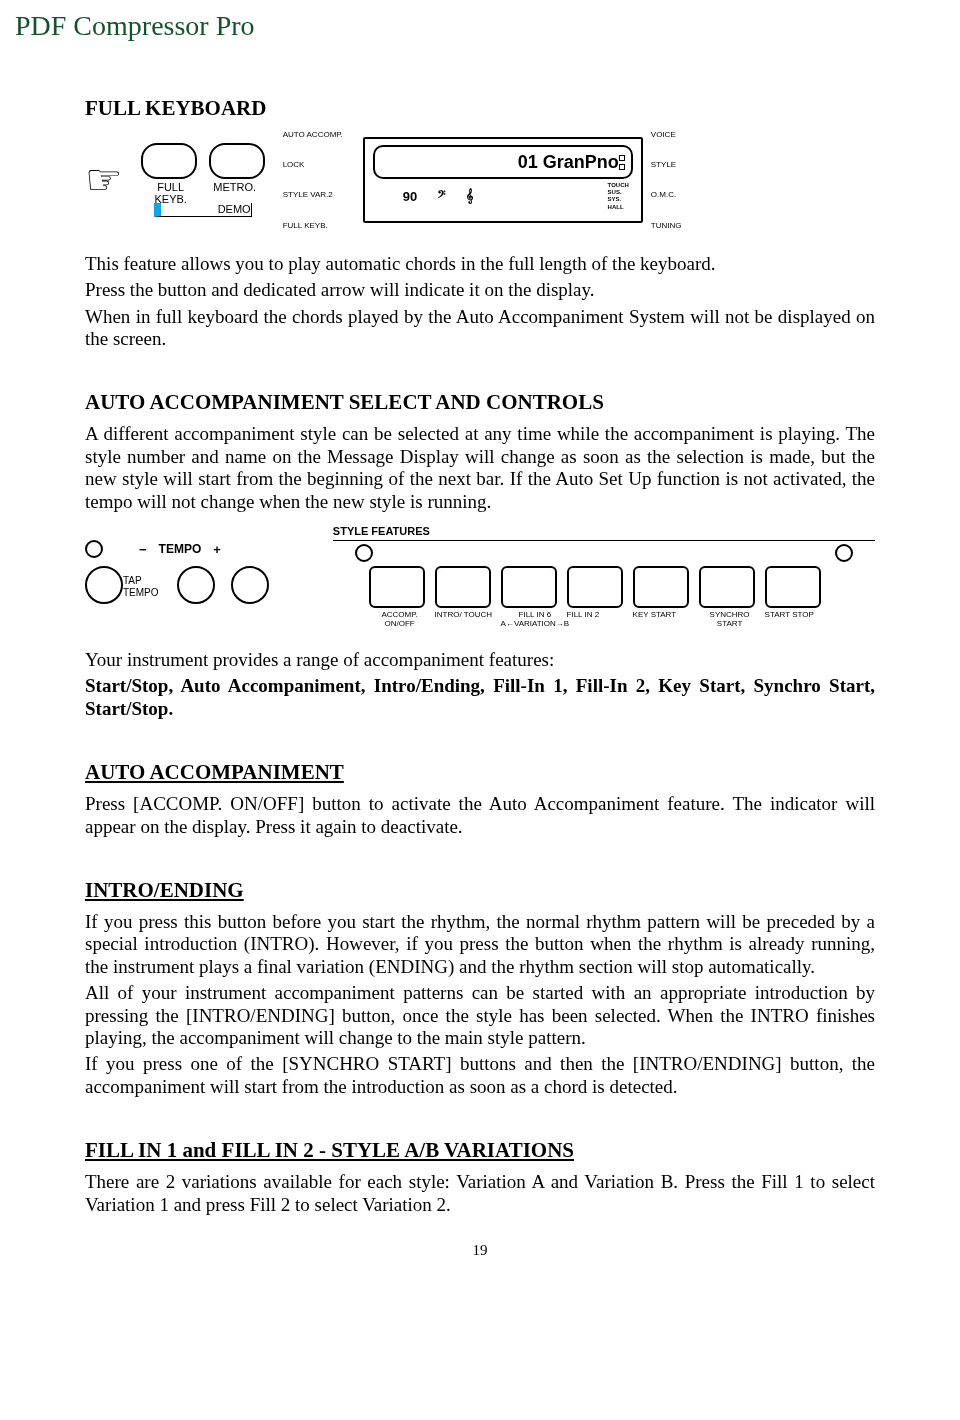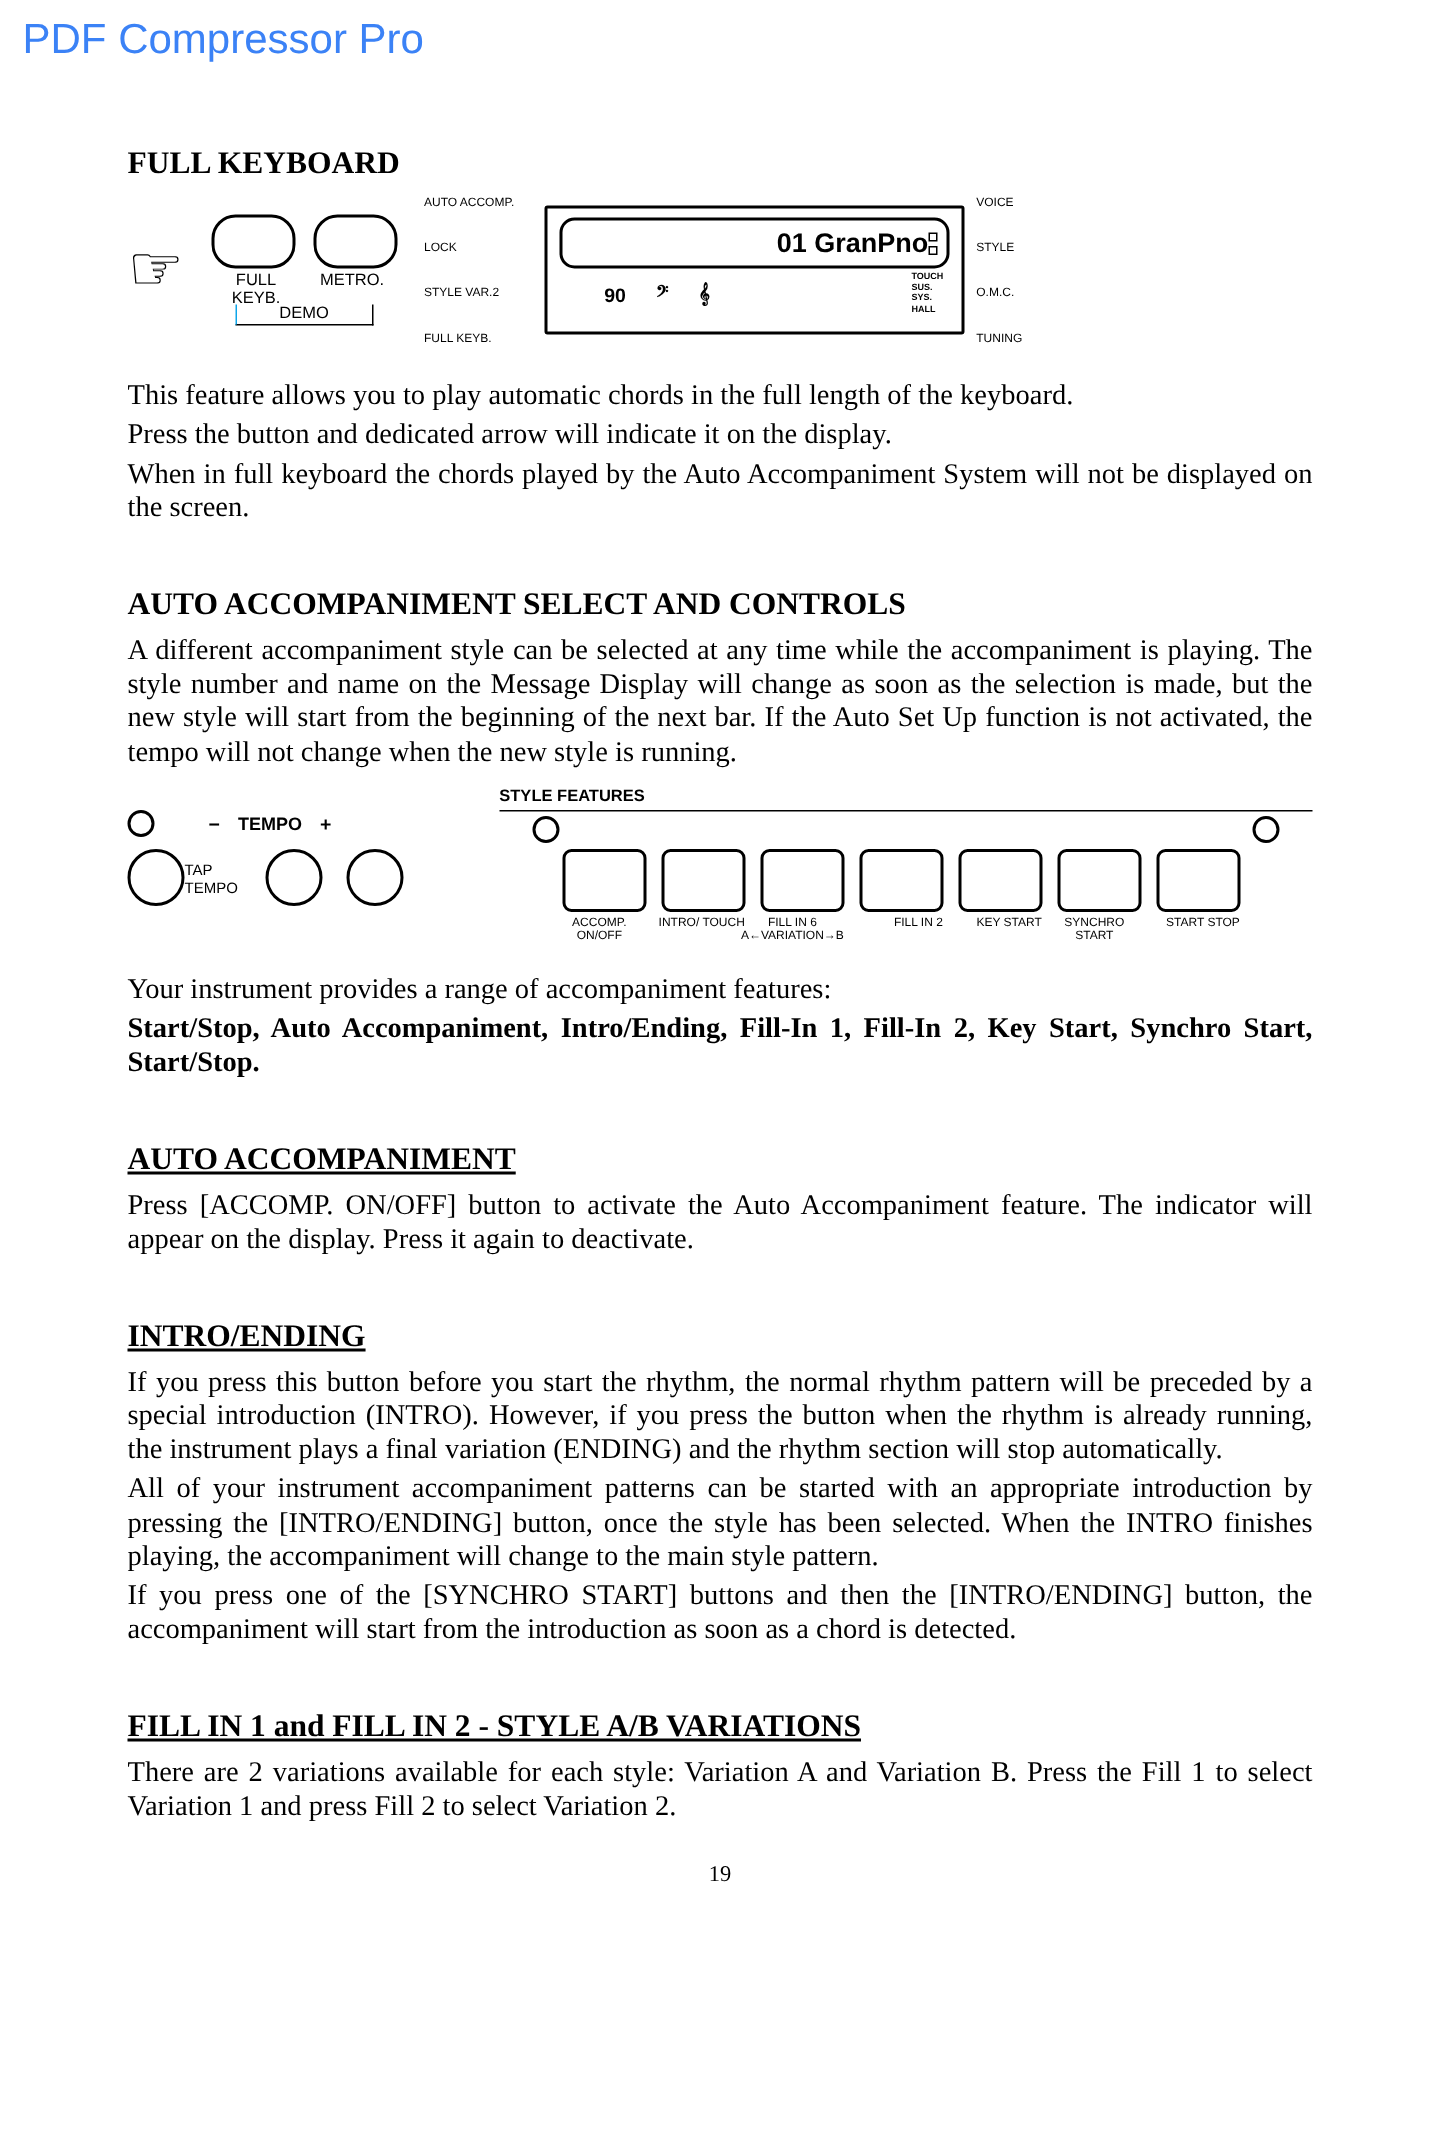--- a/index.html
+++ b/index.html
@@ -8,22 +8,22 @@
     background: #ffffff;
     font-family: "Times New Roman", Times, serif;
     color: #000;
     width: 960px;
   }
   .page {
     padding: 10px 85px 40px 85px;
     box-sizing: border-box;
   }
   .watermark {
-    color: #3b82f6;
-    font-family: Liberation Sans, sans-serif;
+    color: #14532d;
+    font-family: Liberation Serif, serif;
     font-size: 28px;
     font-weight: 400;
     margin: 0 0 30px -70px;
   }
   .section-title {
     font-weight: bold;
     font-size: 21px;
     margin: 0 0 8px 0;
   }
   p {
@@ -71,25 +71,25 @@
     display: flex;
     gap: 12px;
     font-family: Arial, sans-serif;
     font-size: 11px;
     margin-top: 2px;
   }
   .btn-lbls span { width: 52px; text-align: center; }
   .demo-bracket {
     font-family: Arial, sans-serif;
     font-size: 11px;
-    border-left: 1px solid #0ea5e9;
+    border-left: 7px solid #0ea5e9;
     border-right: 1px solid #000;
     border-bottom: 1px solid #000;
     width: 90px;
-    text-align: center;
+    text-align: right;
     margin-top: -2px;
     padding-bottom: 1px;
   }
   .lcd-col-left, .lcd-col-right {
     font-family: Arial, sans-serif;
     font-size: 8px;
     line-height: 1.4;
     display: flex;
     flex-direction: column;
     gap: 19px;
@@ -200,21 +200,21 @@
   }
   .rect-btn {
     width: 52px;
     height: 38px;
     border: 2px solid #000;
     border-radius: 6px;
   }
   .style-col {
     display: flex;
     flex-direction: column;
-    align-items: flex-end;
+    align-items: flex-start;
     width: 62px;
   }
   .style-lbl {
     font-family: Arial, sans-serif;
     font-size: 8px;
     line-height: 1.1;
     text-align: center;
     margin-top: 3px;
     height: 22px;
   }

